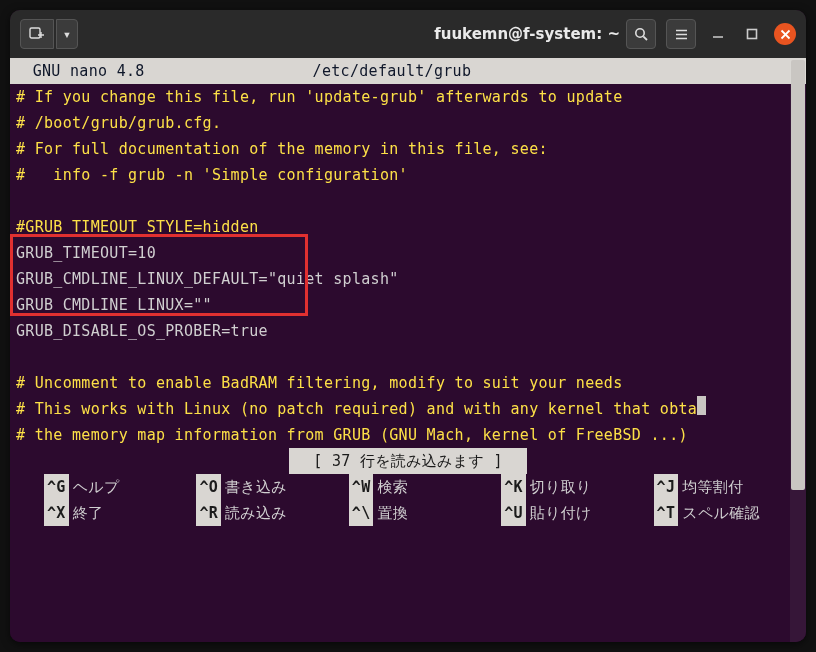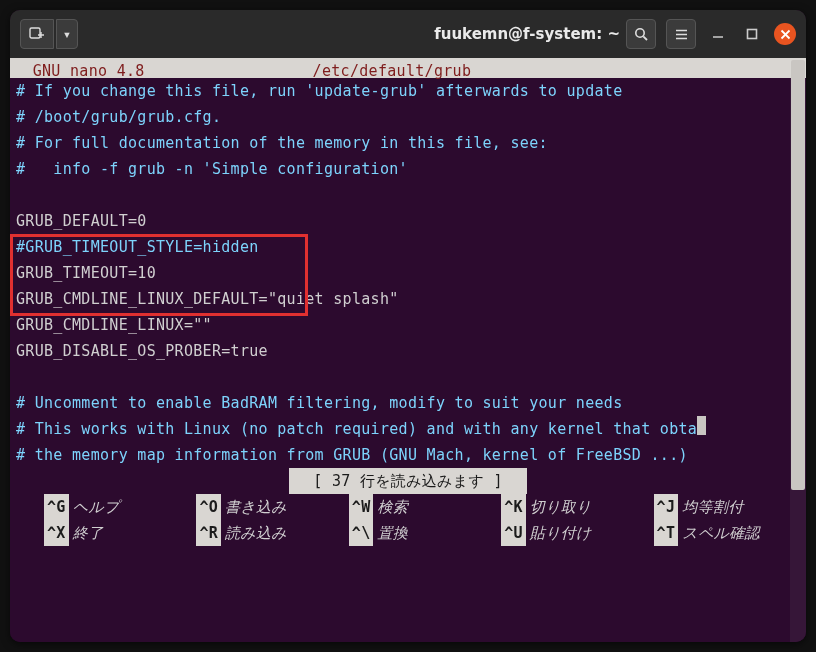--- a/index.html
+++ b/index.html
@@ -55,38 +55,38 @@
       flex:1;
       background:#2c0a2e;
       position:relative;
       padding: 0 6px 0 6px;
       font-size:15px;
       line-height:26px;
       color:#d0cfd0;
       letter-spacing:.3px;
     }
     .statusbar{
-      background:#d9d6d2;color:#7f1d1d;
+      background:#d9d6d2;color:#0f172a;
       font-family:inherit;
-      height:20px;line-height:26px;
+      height:26px;line-height:26px;
       padding:0 4px;
       white-space:pre;
       margin:0 -6px 0 -6px;
     }
     .scrollbar{
       position:absolute; right:0; top:0; width:16px; height:100%;
       background:rgba(255,255,255,.05);
     }
     .scrollthumb{
       position:absolute; right:1px; top:2px;
       width:14px; height:430px;
       background:#c9c6c2; border-radius:2px;
     }
     .line{white-space:pre;}
-    .cmt{color:#7dd3fc;}
+    .cmt{color:#fde047;}
     .plain{color:#d0cfd0;}
     .hl-box{
       position:absolute;
       border:3px solid #e03030;
       pointer-events:none;
     }
     .cursor-block{
       display:inline-block;width:9px;height:19px;
       background:#c9c6c2;vertical-align:text-bottom;margin-bottom:3px;
     }
@@ -100,21 +100,21 @@
       display:grid;
       grid-template-columns:repeat(6,1fr);
       gap:0 6px;
       padding:0 0 2px 0;
     }
     .sc{display:flex;align-items:center;gap:4px;height:26px;}
     .sc-key{
       background:#d9d6d2;color:#1b1b1b;
       padding:0 3px;font-weight:bold;min-width:24px;text-align:center;
     }
-    .sc-lbl{color:#d0cfd0;font-family:'DejaVu Sans Mono',monospace;font-style:italic;}
+    .sc-lbl{color:#d0cfd0;font-family:'DejaVu Sans Mono',monospace;}
   </style>
 </head>
 <body>
 
 <div class="window">
 
   <div class="titlebar">
     <div class="tb-left">
       <div class="tb-btn combo-l">
         <svg width="16" height="16" viewBox="0 0 16 16">
@@ -163,21 +163,20 @@
 
   <div class="term">
     <div class="statusbar"><span>  GNU nano 4.8</span><span>                  </span><span>/etc/default/grub</span></div>
 
     <div id="lines">
         <div class="line cmt"># If you change this file, run 'update-grub' afterwards to update</div>
         <div class="line cmt"># /boot/grub/grub.cfg.</div>
         <div class="line cmt"># For full documentation of the memory in this file, see:</div>
         <div class="line cmt">#   info -f grub -n 'Simple configuration'</div>
         <div class="line plain"> </div>
-        <div class="line plain">GRUB_DEFAULT=0</div>
         <div class="line cmt">#GRUB_TIMEOUT_STYLE=hidden</div>
         <div class="line plain">GRUB_TIMEOUT=10</div>
         <div class="line plain">GRUB_CMDLINE_LINUX_DEFAULT="quiet splash"</div>
         <div class="line plain">GRUB_CMDLINE_LINUX=""</div>
         <div class="line plain">GRUB_DISABLE_OS_PROBER=true</div>
         <div class="line plain"> </div>
         <div class="line cmt"># Uncomment to enable BadRAM filtering, modify to suit your needs</div>
         <div class="line cmt"># This works with Linux (no patch required) and with any kernel that obta<span class="cursor-block"></span></div>
         <div class="line cmt"># the memory map information from GRUB (GNU Mach, kernel of FreeBSD ...)</div>
       </div>

